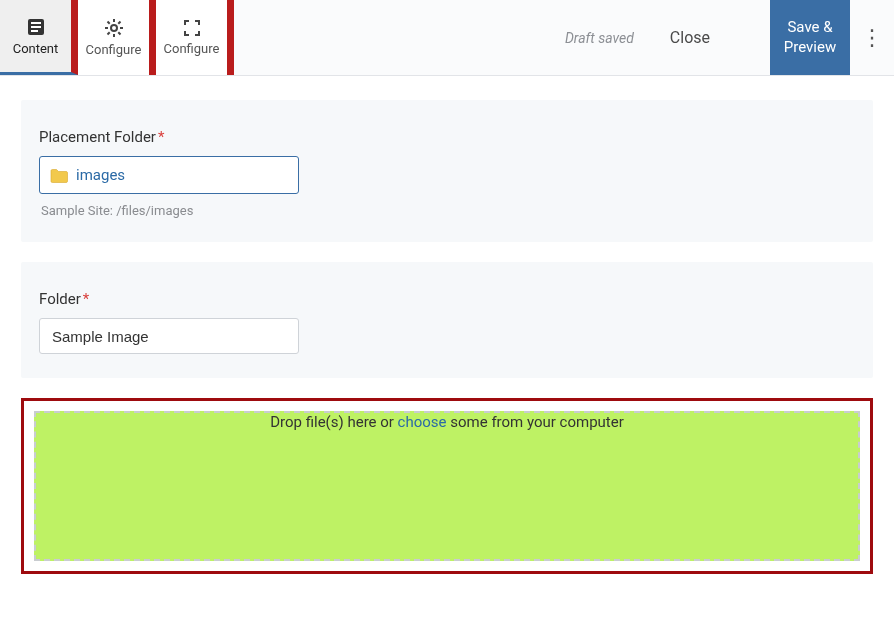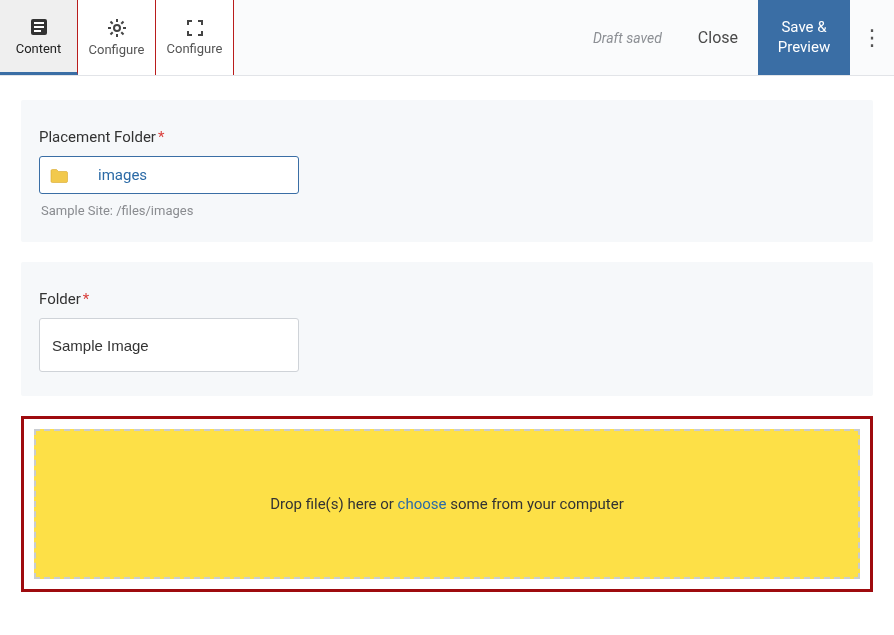--- a/index.html
+++ b/index.html
@@ -17,21 +17,21 @@
       height: 76px;
       border-bottom: 1px solid #e2e4e8;
       background: #fafbfc;
     }
     .tab {
       display: flex;
       flex-direction: column;
       align-items: center;
       justify-content: center;
       width: 78px;
-      border-right: 1px solid #b91c1c;
+      border-right: 7px solid #b91c1c;
       background: #fff;
       cursor: pointer;
       font-size: 13px;
       color: #555;
     }
     .tab.active {
       background: #efefef;
       border-bottom: 3px solid #3a6ea5;
       color: #222;
     }
@@ -47,31 +47,32 @@
     }
     .close-btn {
       align-self: center;
       color: #4a4a4a;
       font-size: 16px;
       margin-right: 12px;
       padding: 4px 8px;
       cursor: pointer;
     }
     .primary-btn {
-      width: 92px;
+      width: 80px;
       background: #3a6ea5;
       color: #fff;
       display: flex;
       align-items: center;
       justify-content: center;
       text-align: center;
       font-size: 15px;
       line-height: 1.3;
       cursor: pointer;
       padding: 0 6px;
+      margin-left: 40px;
     }
     .more-btn {
       width: 44px;
       display: flex;
       align-items: center;
       justify-content: center;
       color: #555;
       cursor: pointer;
       font-size: 22px;
     }
@@ -93,52 +94,51 @@
     .folder-input {
       display: flex;
       align-items: center;
       width: 260px;
       height: 38px;
       border: 1px solid #3a6ea5;
       border-radius: 3px;
       background: #fff;
       padding: 0 10px;
       cursor: pointer;
-      gap: 22px;
     }
     .folder-icon {
       width: 18px; height: 14px;
       margin-right: 8px;
     }
     .folder-value { color: #2b6aa6; font-size: 15px; }
     .helper { color: #8a8c90; font-size: 13px; margin-top: 9px; margin-left: 2px; }
     .text-input {
       width: 260px;
-      height: 54px;
+      height: 36px;
       border: 1px solid #cfd3d8;
       border-radius: 3px;
       padding: 0 12px;
       font-size: 15px;
       color: #333;
       background: #fff;
     }
     .drop-highlight {
       border: 3px solid #9e0b0e;
       padding: 10px;
     }
     .drop-zone {
       border: 2px dashed #c9ccd0;
       height: 150px;
       display: flex;
-      align-items: center;
+      align-items: flex-start;
       justify-content: center;
       font-size: 15px;
       color: #333;
       cursor: pointer;
-      background: #fde047;
+      background: #bef264;
     }
     .drop-zone .link { color: #2b6aa6; }
   </style>
 </head>
 <body>
 
 <div class="toolbar">
   <div class="tab active">
     <span class="icon">
       <svg width="20" height="20" viewBox="0 0 20 20">

